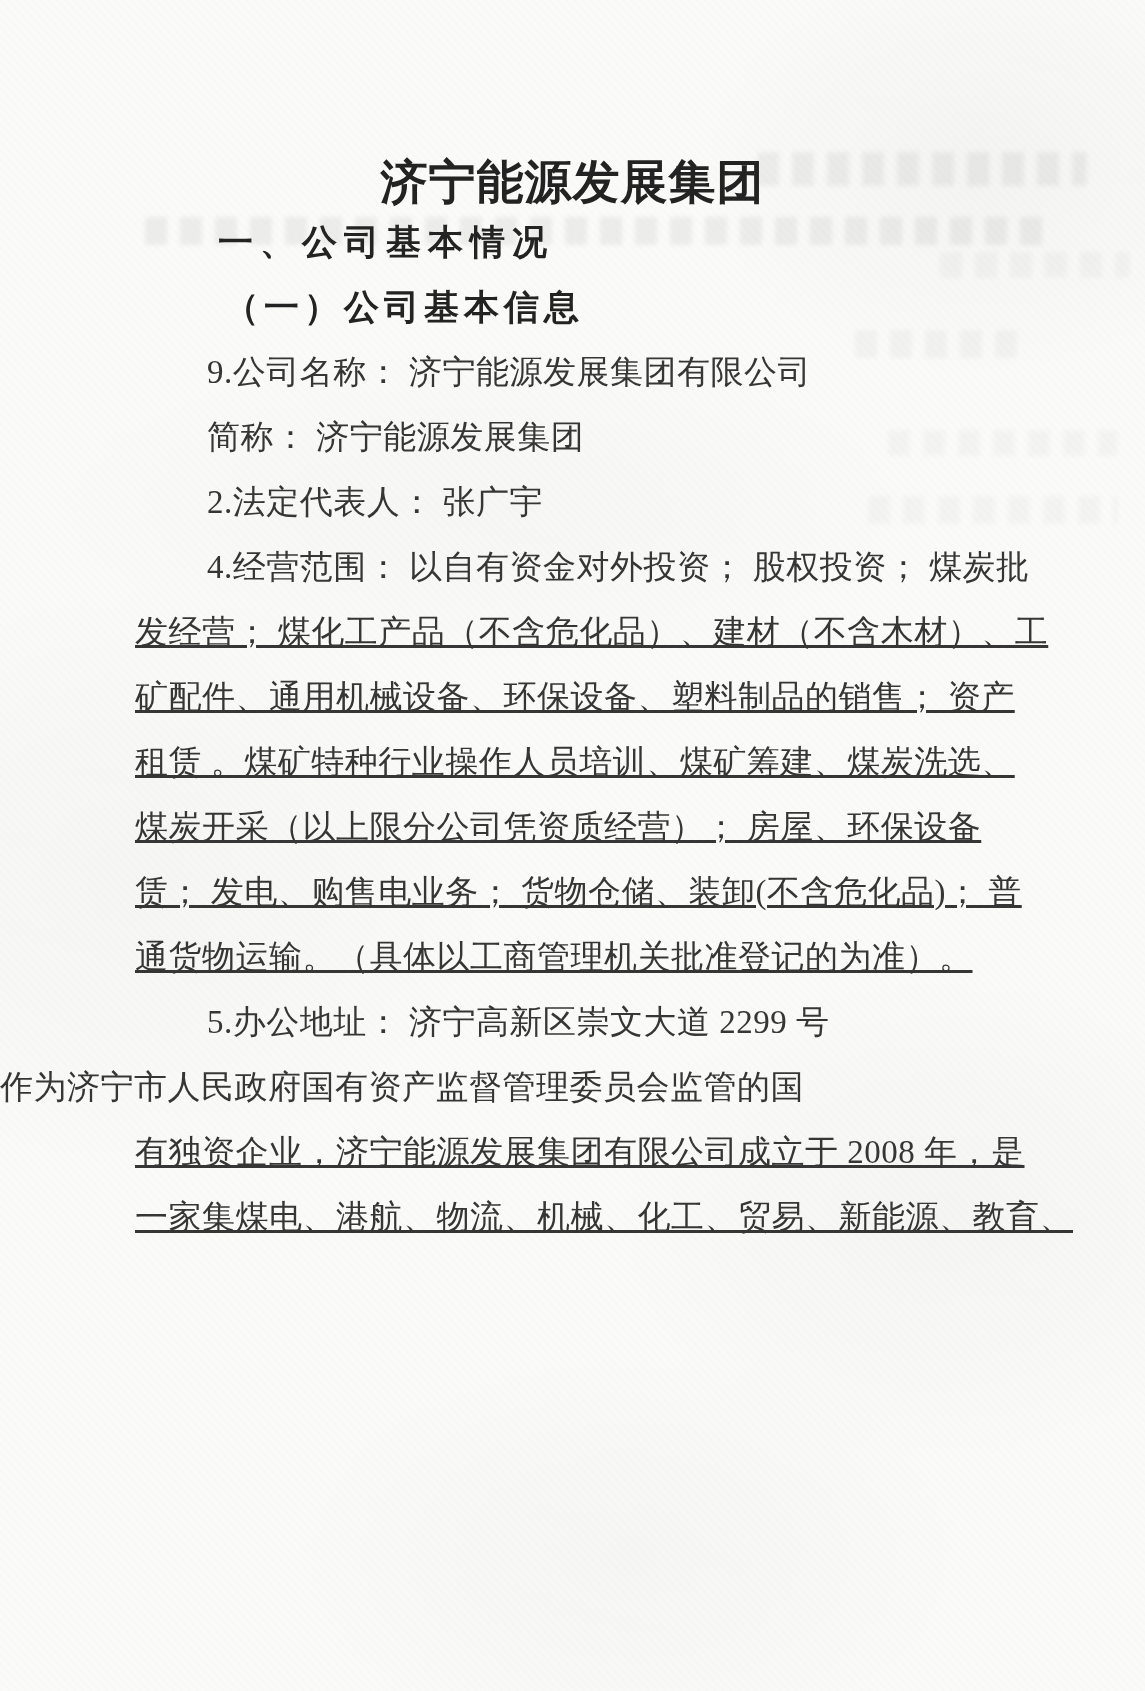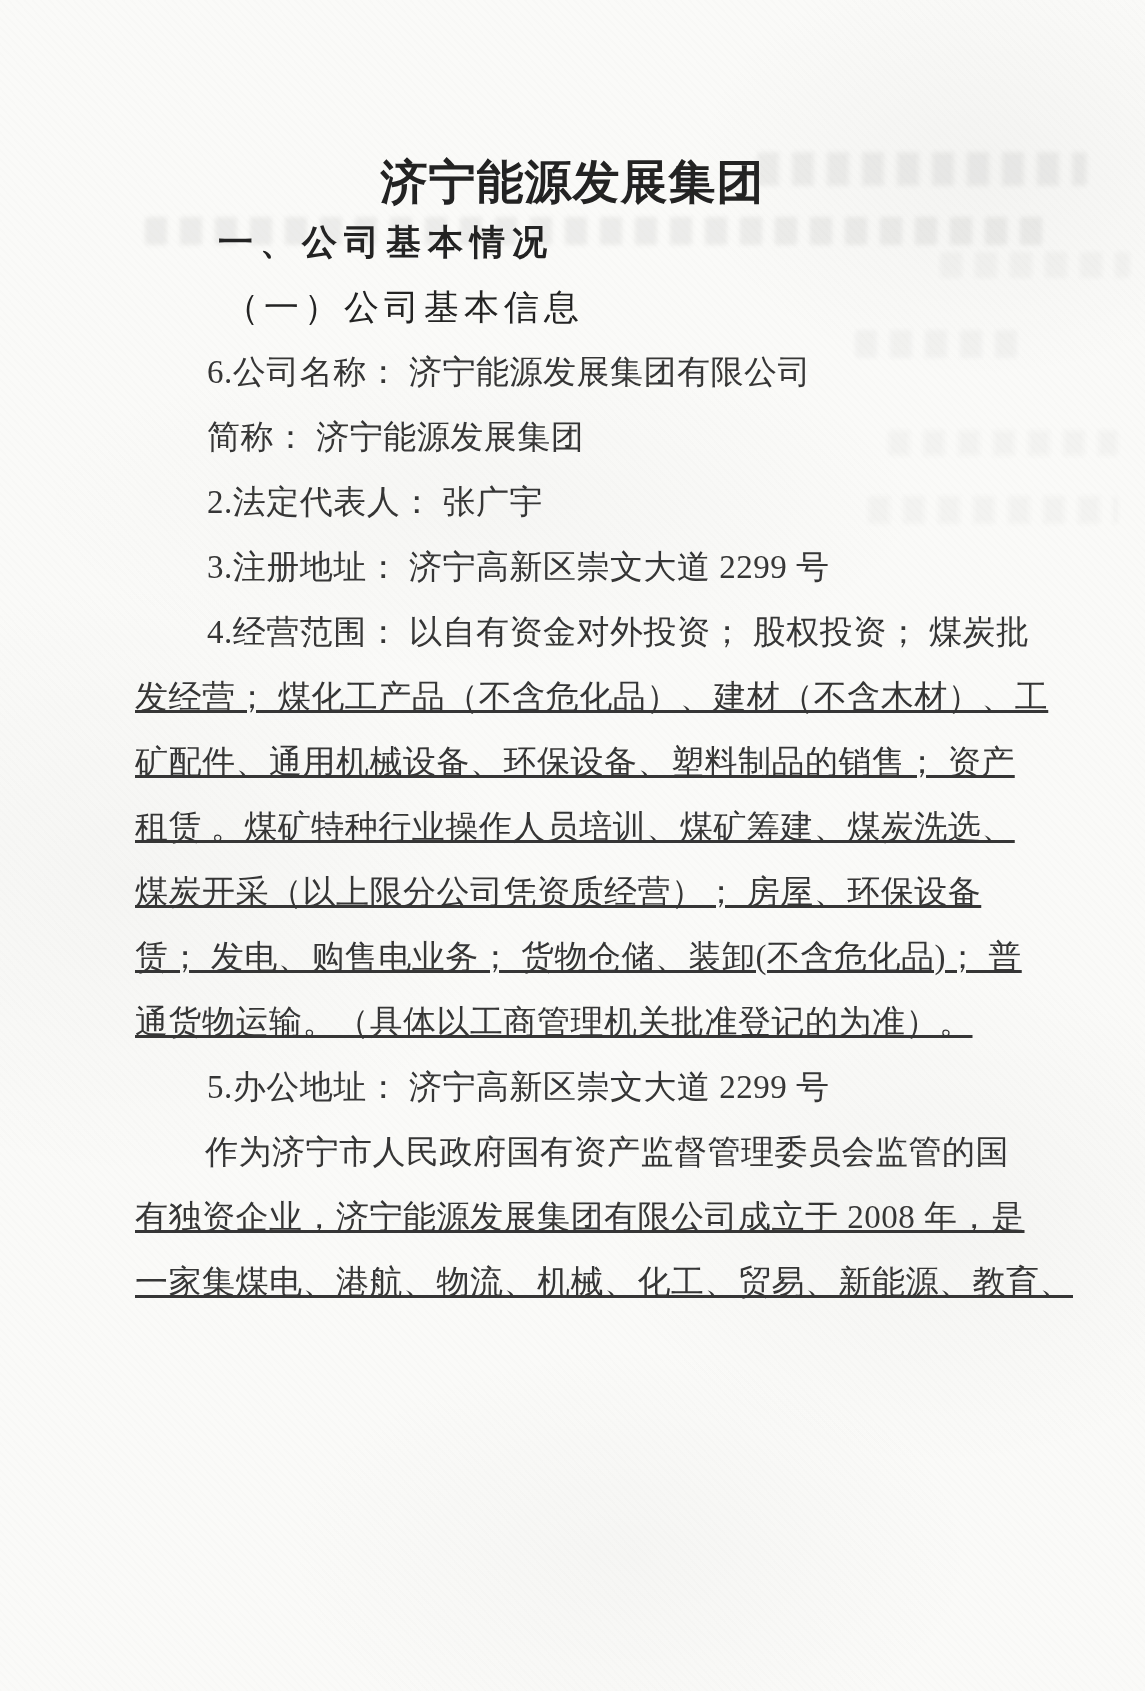--- a/index.html
+++ b/index.html
@@ -57,24 +57,24 @@
   .ln {
     height: 65px;
     line-height: 65px;
     font-size: 33px;
     white-space: nowrap;
     letter-spacing: 0.5px;
   }
   .ln:first-of-type { margin-top: 89px; }
 
   .ln-h1   { padding-left: 218px; font-weight: 700; font-size: 35px; letter-spacing: 7px; color: var(--ink-strong, #222); }
-  .ln-h2   { padding-left: 224px; font-weight: 400; font-size: 35px; letter-spacing: 5px; color: var(--ink-strong, #222); }
+  .ln-h2   { padding-left: 224px; font-weight: 700; font-size: 35px; letter-spacing: 5px; color: var(--ink-strong, #222); }
   .ln-item { padding-left: 207px; }
   .ln-wrap { padding-left: 135px; text-decoration: underline; }
-  .ln-para { padding-left: 205px; }
+  .ln-para { }
 </style>
 </head>
 <body>
 
 <div class="page">
 
   <div class="artifacts">
     <div class="ghost g2"></div>
     <div class="ghost g1"></div>
     <div class="ghost g6"></div>
@@ -82,24 +82,23 @@
     <div class="ghost g4"></div>
     <div class="ghost g5"></div>
   </div>
 
   <div class="content">
 
     <div class="title t1">济宁能源发展集团</div>
 
     <div class="ln ln-h1">一、公司基本情况</div>
     <div class="ln ln-h2">（一）公司基本信息</div>
-    <div class="ln ln-item">6.公司名称： 济宁能源发展集团有限公司</div>
+    <div class="ln ln-item">9.公司名称： 济宁能源发展集团有限公司</div>
     <div class="ln ln-item">简称： 济宁能源发展集团</div>
     <div class="ln ln-item">2.法定代表人： 张广宇</div>
-    <div class="ln ln-item">3.注册地址： 济宁高新区崇文大道 2299 号</div>
     <div class="ln ln-item">4.经营范围： 以自有资金对外投资； 股权投资； 煤炭批</div>
     <div class="ln ln-wrap">发经营； 煤化工产品（不含危化品）、建材（不含木材）、工</div>
     <div class="ln ln-wrap">矿配件、通用机械设备、环保设备、塑料制品的销售； 资产</div>
     <div class="ln ln-wrap">租赁 。煤矿特种行业操作人员培训、煤矿筹建、煤炭洗选、</div>
     <div class="ln ln-wrap">煤炭开采（以上限分公司凭资质经营）； 房屋、环保设备</div>
     <div class="ln ln-wrap">赁； 发电、购售电业务； 货物仓储、装卸(不含危化品)； 普</div>
     <div class="ln ln-wrap">通货物运输。（具体以工商管理机关批准登记的为准）。</div>
     <div class="ln ln-item">5.办公地址： 济宁高新区崇文大道 2299 号</div>
     <div class="ln ln-para">作为济宁市人民政府国有资产监督管理委员会监管的国</div>
     <div class="ln ln-wrap">有独资企业，济宁能源发展集团有限公司成立于 2008 年，是</div>

